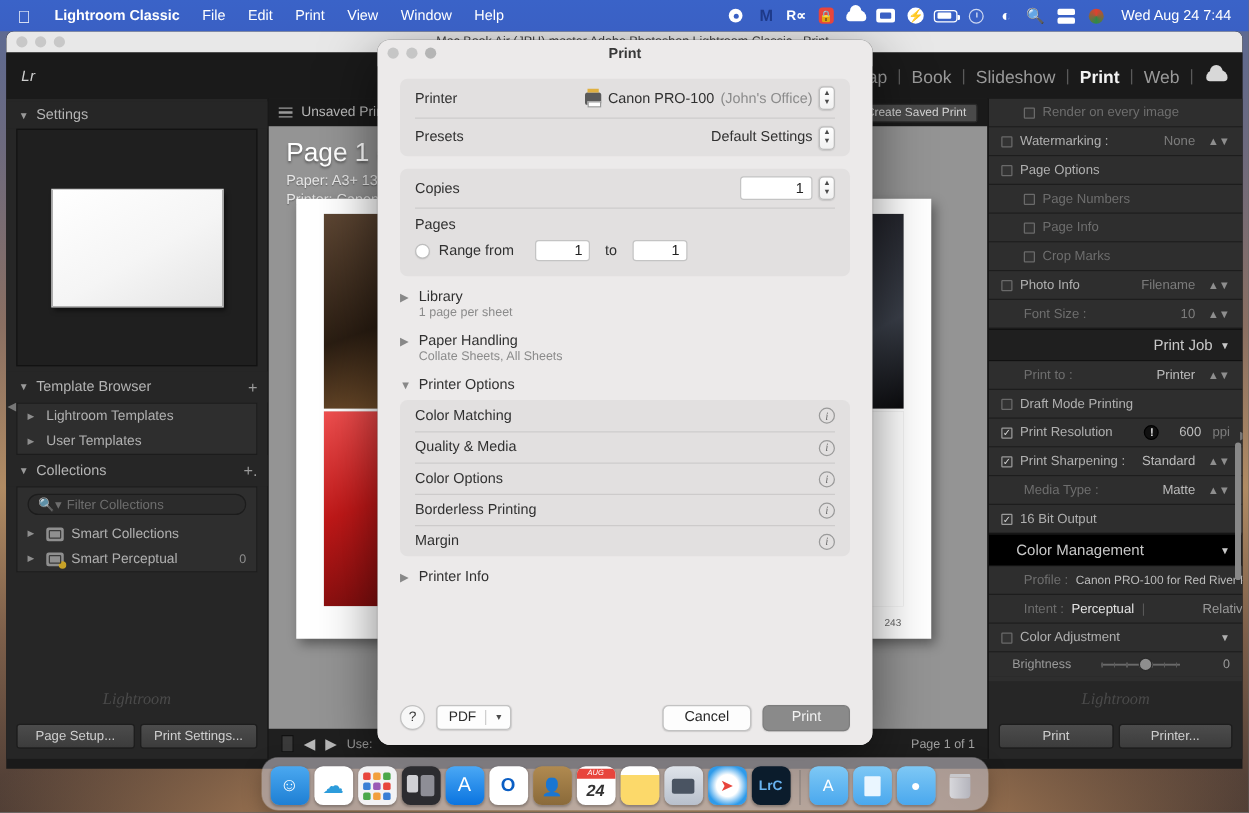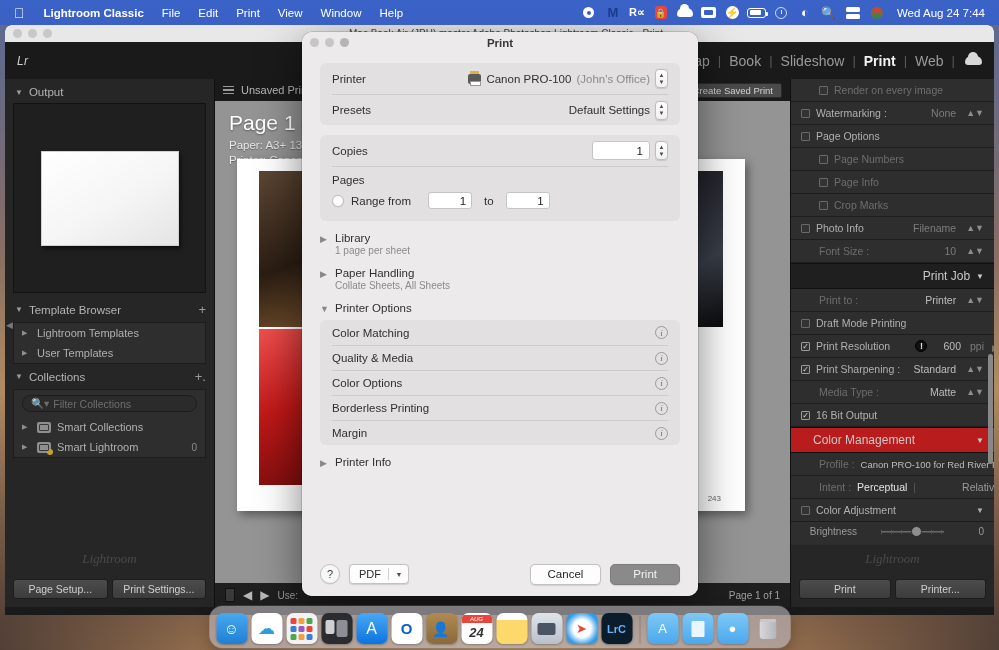--- a/index.html
+++ b/index.html
@@ -214,21 +214,21 @@
   .rp-stepper { color: #8e8e8e; font-size: 9px; margin-left: 4px; }
   .cb { width: 9px; height: 9px; border: 1px solid #6a6a6a; background: #333; border-radius: 1px;
         display: inline-flex; align-items:center; justify-content:center; font-size: 8px; color: #d8d8d8;}
   .cb.checked { border-color:#9a9a9a; }
   .rp-indent { padding-left: 28px; }
   .rp-header {
     background: #1f1f1f; padding: 5px 10px; display: flex; align-items: center;
     color: #c8c8c8; font-size: 12px; border-top: 1px solid #111; border-bottom: 1px solid #111;
   }
   .rp-header .tri { margin-left: auto; font-size: 8px; }
-  .rp-header.sub { justify-content: flex-start; background:#b91c1c; }
+  .rp-header.sub { justify-content: flex-start; background:#000000; }
   .warn-ic {
     width: 12px; height: 12px; border-radius: 50%; background: #101010; color: #e0e0e0;
     display: inline-flex; align-items: center; justify-content: center; font-size: 9px; font-weight: bold;
     border: 1px solid #000;
   }
   .intent-wrap { margin-left: auto; display: flex; align-items: center; gap: 6px; }
   .intent-sel { color: #e4e4e4; }
   .intent-div { color: #5a5a5a; }
   .intent-off { color: #9a9a9a; padding-left: 40px; }
   .slider-row { display: flex; align-items: center; gap: 24px; padding: 4px 10px; background:#2e2e2e;}
@@ -457,21 +457,21 @@
         <span class="lr-sep">|</span>
         <span class="lr-cloud-ic"></span>
       </div>
     </div>
 
     <div class="lr-body">
 
       <div class="lr-left">
         <div class="panel-head">
           <span class="tri">▼</span>
-          <span class="title">Output</span>
+          <span class="title">Settings</span>
         </div>
         <div class="preview-box">
           <div class="preview-sheet"></div>
         </div>
 
         <div class="panel-head">
           <span class="tri">▼</span>
           <span class="title">Template Browser</span>
           <span class="plus">+</span>
         </div>
@@ -497,21 +497,21 @@
             <span>Filter Collections</span>
           </div>
           <div class="panel-row">
             <span class="arrow">▶</span>
             <span class="sc-icon"></span>
             <span>Smart Collections</span>
           </div>
           <div class="panel-row">
             <span class="arrow">▶</span>
             <span class="sc-icon gear"></span>
-            <span>Smart Lightroom</span>
+            <span>Smart Perceptual</span>
             <span class="count">0</span>
           </div>
         </div>
 
         <div class="left-spacer"></div>
         <div class="lr-script">Lightroom</div>
         <div class="bottom-buttons">
           <div class="lr-btn">Page Setup...</div>
           <div class="lr-btn">Print Settings...</div>
         </div>

